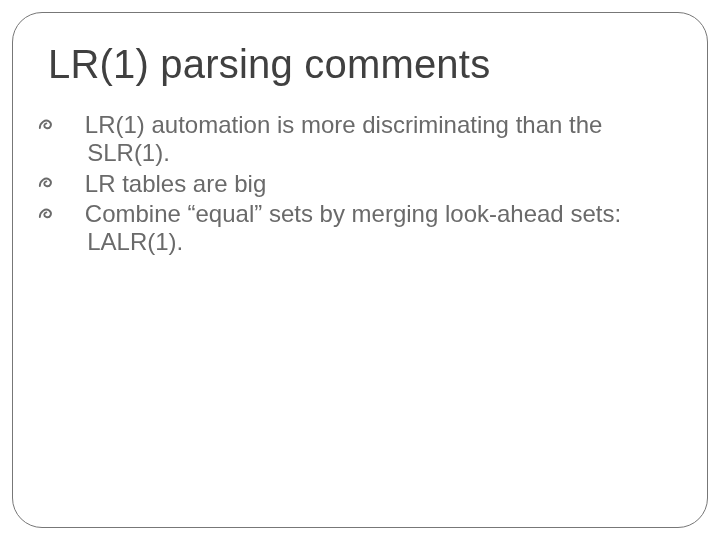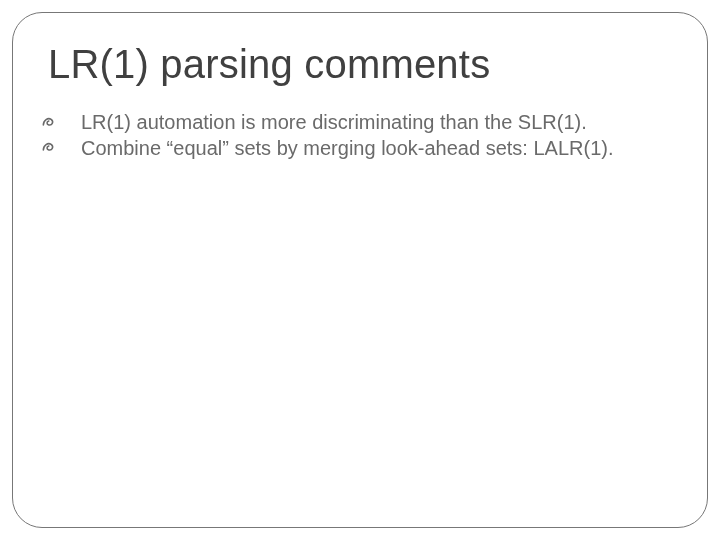--- a/index.html
+++ b/index.html
@@ -29,21 +29,21 @@
     font-size: 40px;
     color: #404040;
     margin: 16px 0 24px 14px;
     font-weight: 400;
     letter-spacing: 0.2px;
   }
   .bullets {
     margin: 0 18px 0 28px;
   }
   .bullet {
-    font-size: 20px;
+    font-size: 24px;
     line-height: 1.18;
     color: #6a6a6a;
     text-indent: -1.05em;
     padding-left: 1.05em;
     margin-bottom: 2px;
   }
   .bullet::before {
     content: "\2210"; 
   }
   
@@ -69,16 +69,21 @@
 
   <div class="bullets">
     <div class="bullet">
       <span class="loop-bullet"><svg viewBox="0 0 20 20">
             <path d="M3 14 C3 8, 9 4, 13 7 C17 10, 14 15, 10 14 C7 13, 7 10, 10 9" fill="none" stroke="#6a6a6a" stroke-width="2" stroke-linecap="round"></path>
           </svg></span><span>LR(1) automation is more discriminating than the SLR(1).</span>
     </div>
     <div class="bullet">
       <span class="loop-bullet"><svg viewBox="0 0 20 20">
             <path d="M3 14 C3 8, 9 4, 13 7 C17 10, 14 15, 10 14 C7 13, 7 10, 10 9" fill="none" stroke="#6a6a6a" stroke-width="2" stroke-linecap="round"></path>
+          </svg></span><span>LR tables are big</span>
+    </div>
+    <div class="bullet">
+      <span class="loop-bullet"><svg viewBox="0 0 20 20">
+            <path d="M3 14 C3 8, 9 4, 13 7 C17 10, 14 15, 10 14 C7 13, 7 10, 10 9" fill="none" stroke="#6a6a6a" stroke-width="2" stroke-linecap="round"></path>
           </svg></span><span>Combine “equal” sets by merging look-ahead sets: LALR(1).</span>
     </div>
   </div>
 </div>
 
 </body></html>

